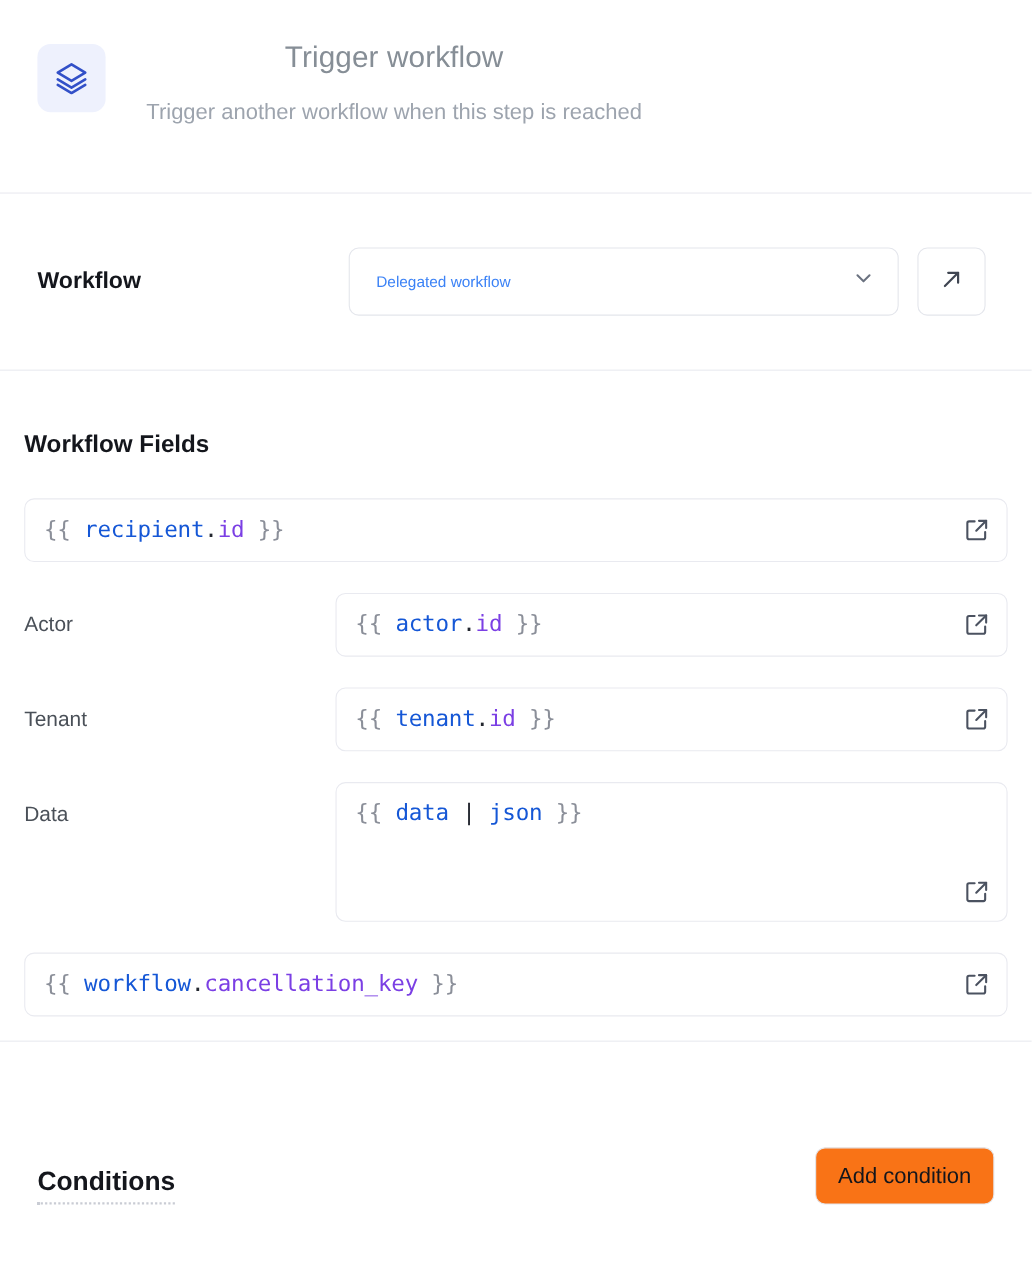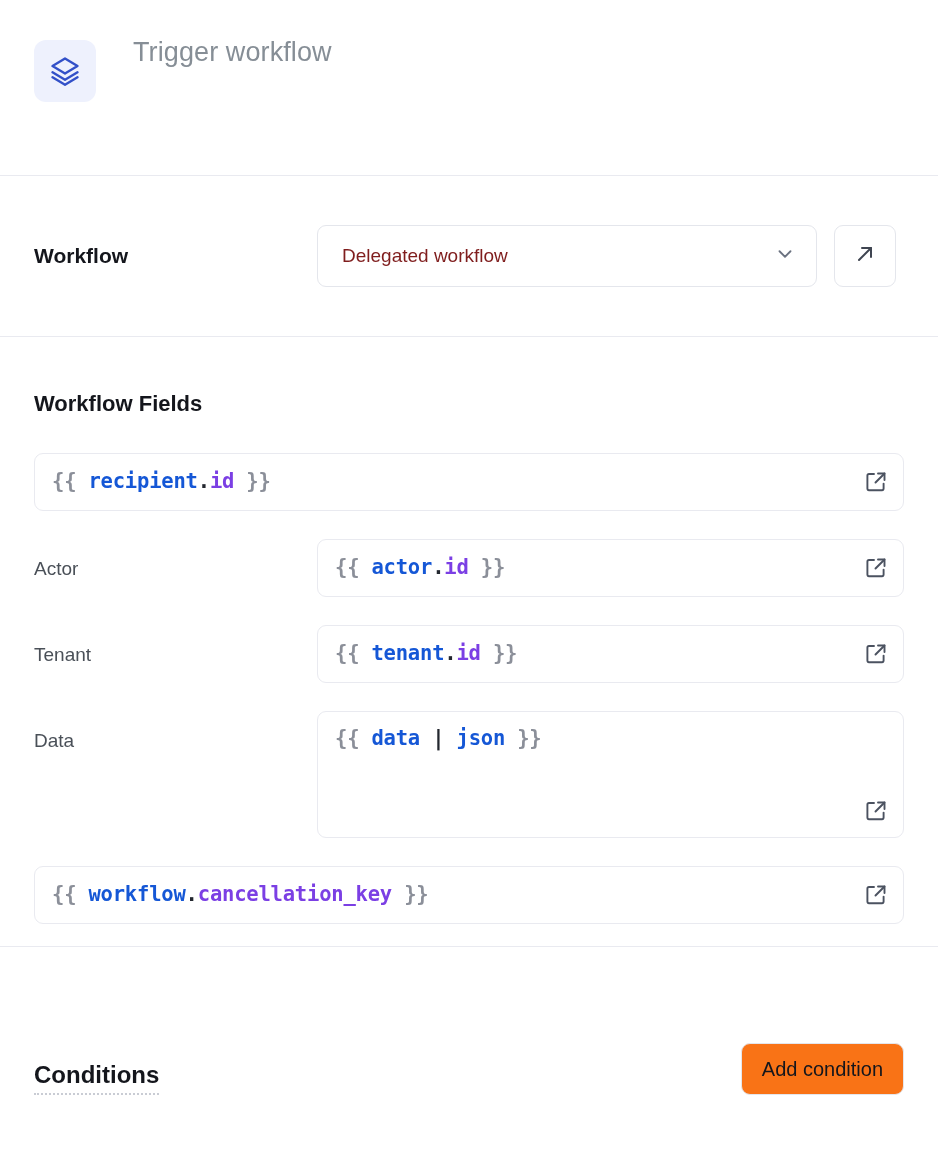--- a/index.html
+++ b/index.html
@@ -74,32 +74,32 @@
     border: 1px solid #e4e6ec;
     border-radius: 9px;
     background: #fff;
     display: flex;
     align-items: center;
     justify-content: space-between;
     padding: 0 20px 0 24px;
     font-size: 21px;
     color: #14161c;
   }
-  .select-value { font-size: 19px; color: #7f1d1d; }
+  .select-value { font-size: 14px; color: #3b82f6; }
   .icon-btn-square {
     width: 62px; height: 62px;
     margin-left: 17px;
     border: 1px solid #e4e6ec;
     border-radius: 9px;
     background: #fff;
     display: flex; align-items: center; justify-content: center;
   }
 
   
-  .fields-section { padding: 0 34px; }
+  .fields-section { padding: 0 22px; }
   .section-title {
     font-size: 22px;
     font-weight: 700;
     color: #14161c;
     padding-top: 54px;
     margin: 0 0 0 0;
   }
   .field-row {
     display: flex;
     align-items: flex-start;
@@ -117,21 +117,20 @@
   .field-control {
     flex: 1 1 auto;
     border: 1px solid #e9eaf0;
     border-radius: 9px;
     background: #fff;
     position: relative;
     min-height: 58px;
     display: flex;
     align-items: center;
     padding: 0 54px 0 17px;
-    font-weight: bold;
   }
   .field-control.tall {
     min-height: 127px;
     align-items: flex-start;
     padding-top: 14px;
   }
   .code {
     font-family: "DejaVu Sans Mono", "Liberation Mono", monospace;
     font-size: 20.5px;
     letter-spacing: -0.2px;
@@ -193,20 +192,21 @@
 <div class="header">
   <div class="app-icon">
     <svg width="30" height="30" viewBox="0 0 24 24" fill="none" stroke="#3250c8" stroke-width="1.9" stroke-linecap="round" stroke-linejoin="round">
       <polygon points="12 2 22 8 12 14 2 8 12 2"></polygon>
       <polyline points="2 13 12 19 22 13"></polyline>
       <polyline points="2 17 12 23 22 17"></polyline>
     </svg>
   </div>
   <div class="header-text">
     <div class="header-title">Trigger workflow</div>
+    <div class="header-sub">Trigger another workflow when this step is reached</div>
   </div>
 </div>
 
 <div class="divider"></div>
 
 <div class="workflow-row">
   <div class="row-label">Workflow</div>
 
   <div class="select">
     <span class="select-value">Delegated workflow</span>

